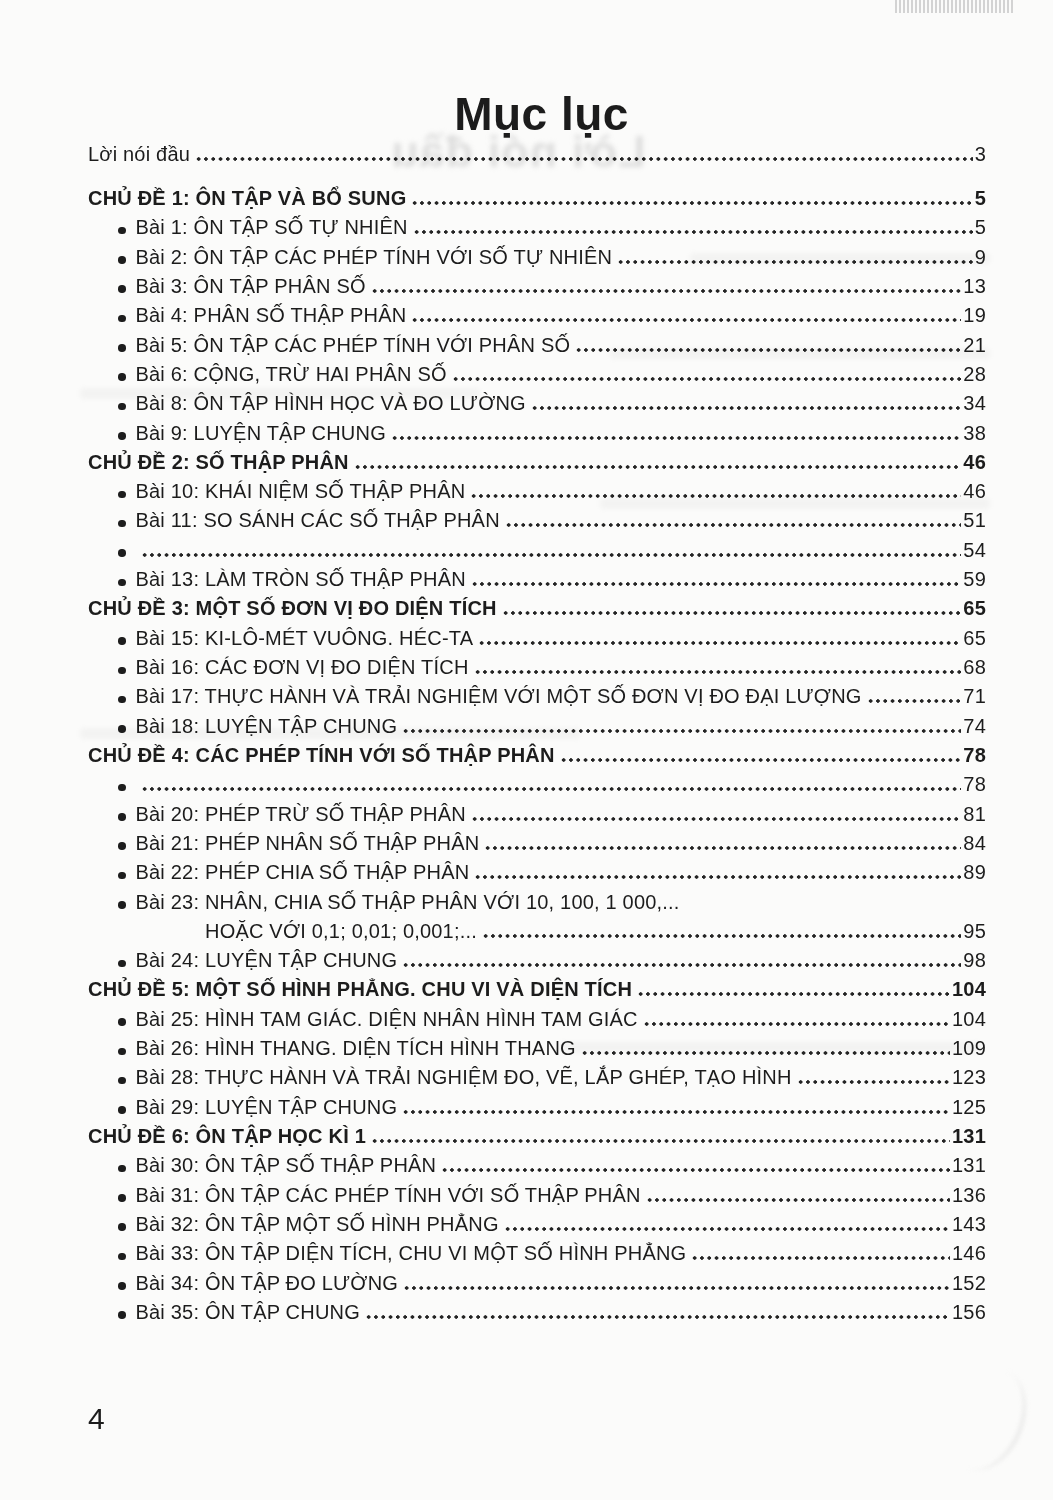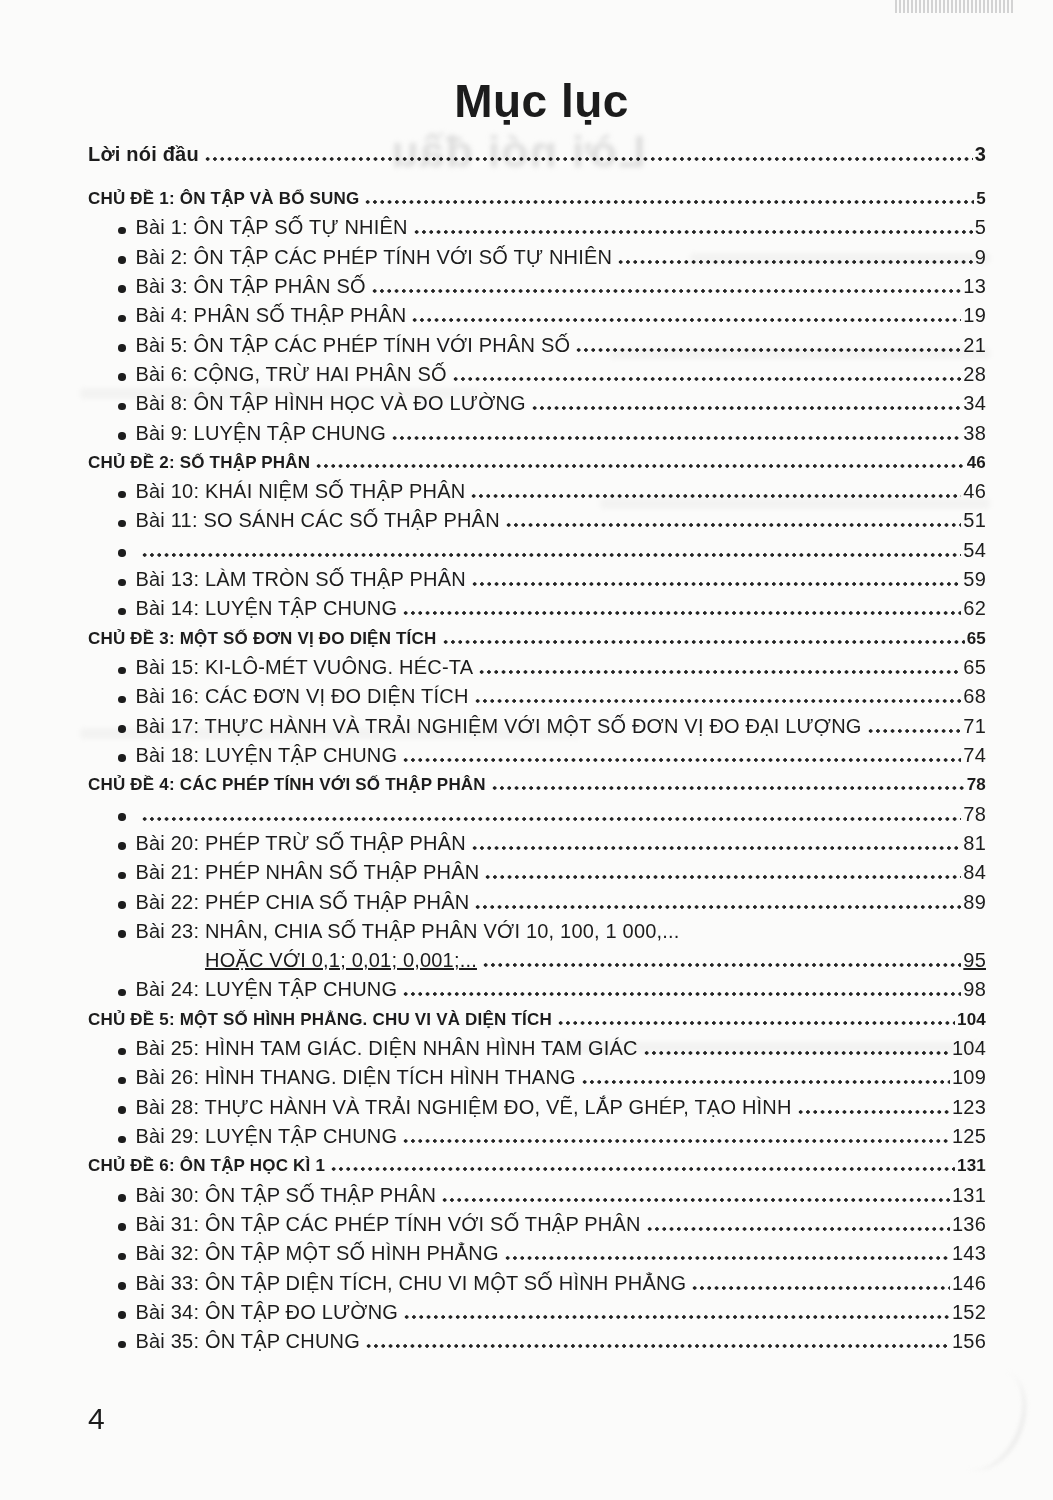--- a/index.html
+++ b/index.html
@@ -38,50 +38,50 @@
     transform: rotate(22deg); filter: blur(2px); opacity: 0.55; z-index: 0;
   }
   .bleed-line {
     position: absolute; height: 11px;
     background: #9a9a9a; opacity: 0.08; filter: blur(2.5px);
     z-index: 0; border-radius: 4px;
   }
 
   
   .title {
-    position: absolute; top: 74px; left: 0; right: 0; margin: 0;
+    position: absolute; top: 74px; left: 0; right: 0; margin: 13px;
     text-align: center;
     padding-left: 30px;
     font-size: 46px; font-weight: 700;
     letter-spacing: 0.5px;
     z-index: 2;
   }
 
   
   .row {
     display: flex;
     align-items: baseline;
     height: 29.32px;
     line-height: 29.32px;
     font-size: 20px;
     letter-spacing: 0.2px;
     white-space: nowrap;
   }
   .preface {
     position: absolute; top: 140px; left: 88px; right: 67px;
-    font-weight: 700; z-index: 2;
+    font-weight: 400; z-index: 2;
   }
   .entries {
     position: absolute; top: 184px; left: 88px; right: 67px;
     display: flex; flex-direction: column;
     z-index: 2;
   }
-  .row.section { font-weight: 700; font-size: 17px; }
+  .row.section { font-weight: 700; font-size: 20px; }
   .row.lesson, .row.lesson-open { padding-left: 30px; }
-  .row.continuation { padding-left: 117px; text-decoration: underline; }
+  .row.continuation { padding-left: 117px; }
   .bullet {
     flex: none;
     width: 7.5px; height: 7.5px; border-radius: 50%;
     background: #1d1d1d;
     margin: 0 10px 4px 0;
   }
   .label { flex: 0 1 auto; overflow: hidden; }
   .leader {
     flex: 1 1 24px; min-width: 24px;
     height: 4px;
@@ -196,26 +196,20 @@
         <span class="bullet"></span>
         <span class="leader"></span>
         <span class="pg">54</span>
       </div>
       <div class="row lesson">
         <span class="bullet"></span>
         <span class="label">Bài 13: LÀM TRÒN SỐ THẬP PHÂN</span>
         <span class="leader"></span>
         <span class="pg">59</span>
       </div>
-      <div class="row lesson">
-        <span class="bullet"></span>
-        <span class="label">Bài 14: LUYỆN TẬP CHUNG</span>
-        <span class="leader"></span>
-        <span class="pg">62</span>
-      </div>
       <div class="row section">
         <span class="label">CHỦ ĐỀ 3: MỘT SỐ ĐƠN VỊ ĐO DIỆN TÍCH</span>
         <span class="leader"></span>
         <span class="pg">65</span>
       </div>
       <div class="row lesson">
         <span class="bullet"></span>
         <span class="label">Bài 15: KI-LÔ-MÉT VUÔNG. HÉC-TA</span>
         <span class="leader"></span>
         <span class="pg">65</span>

